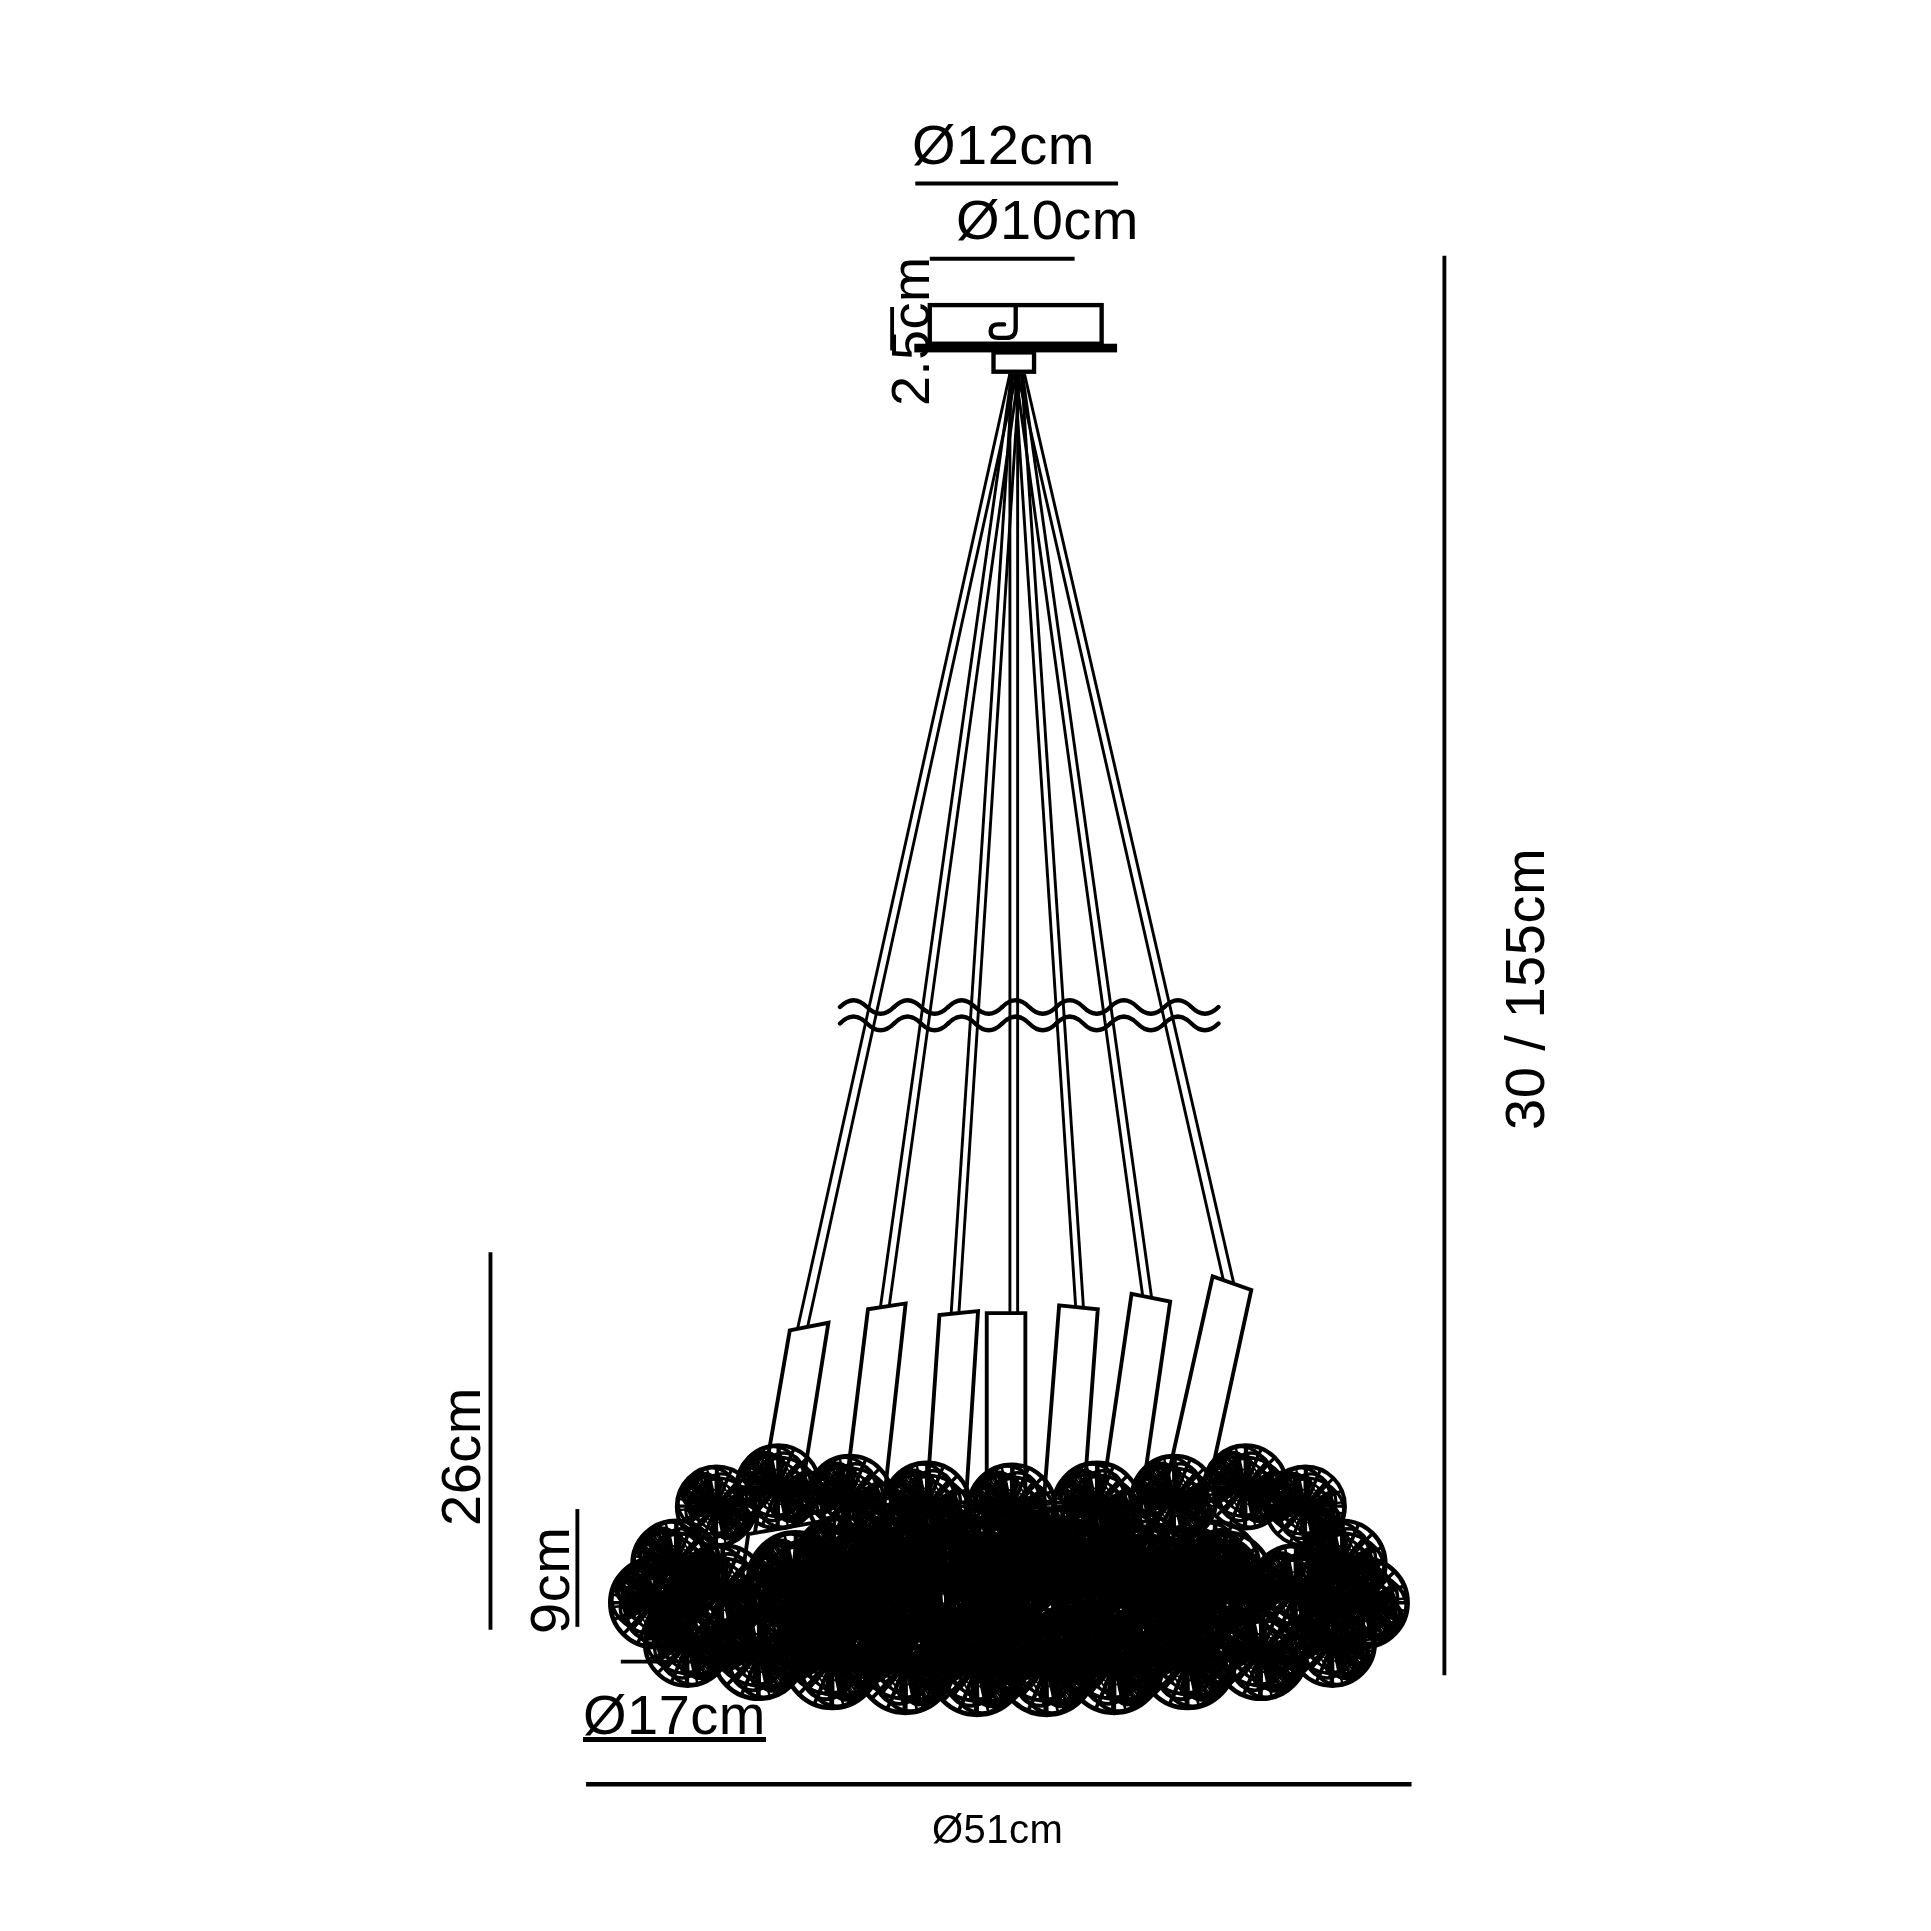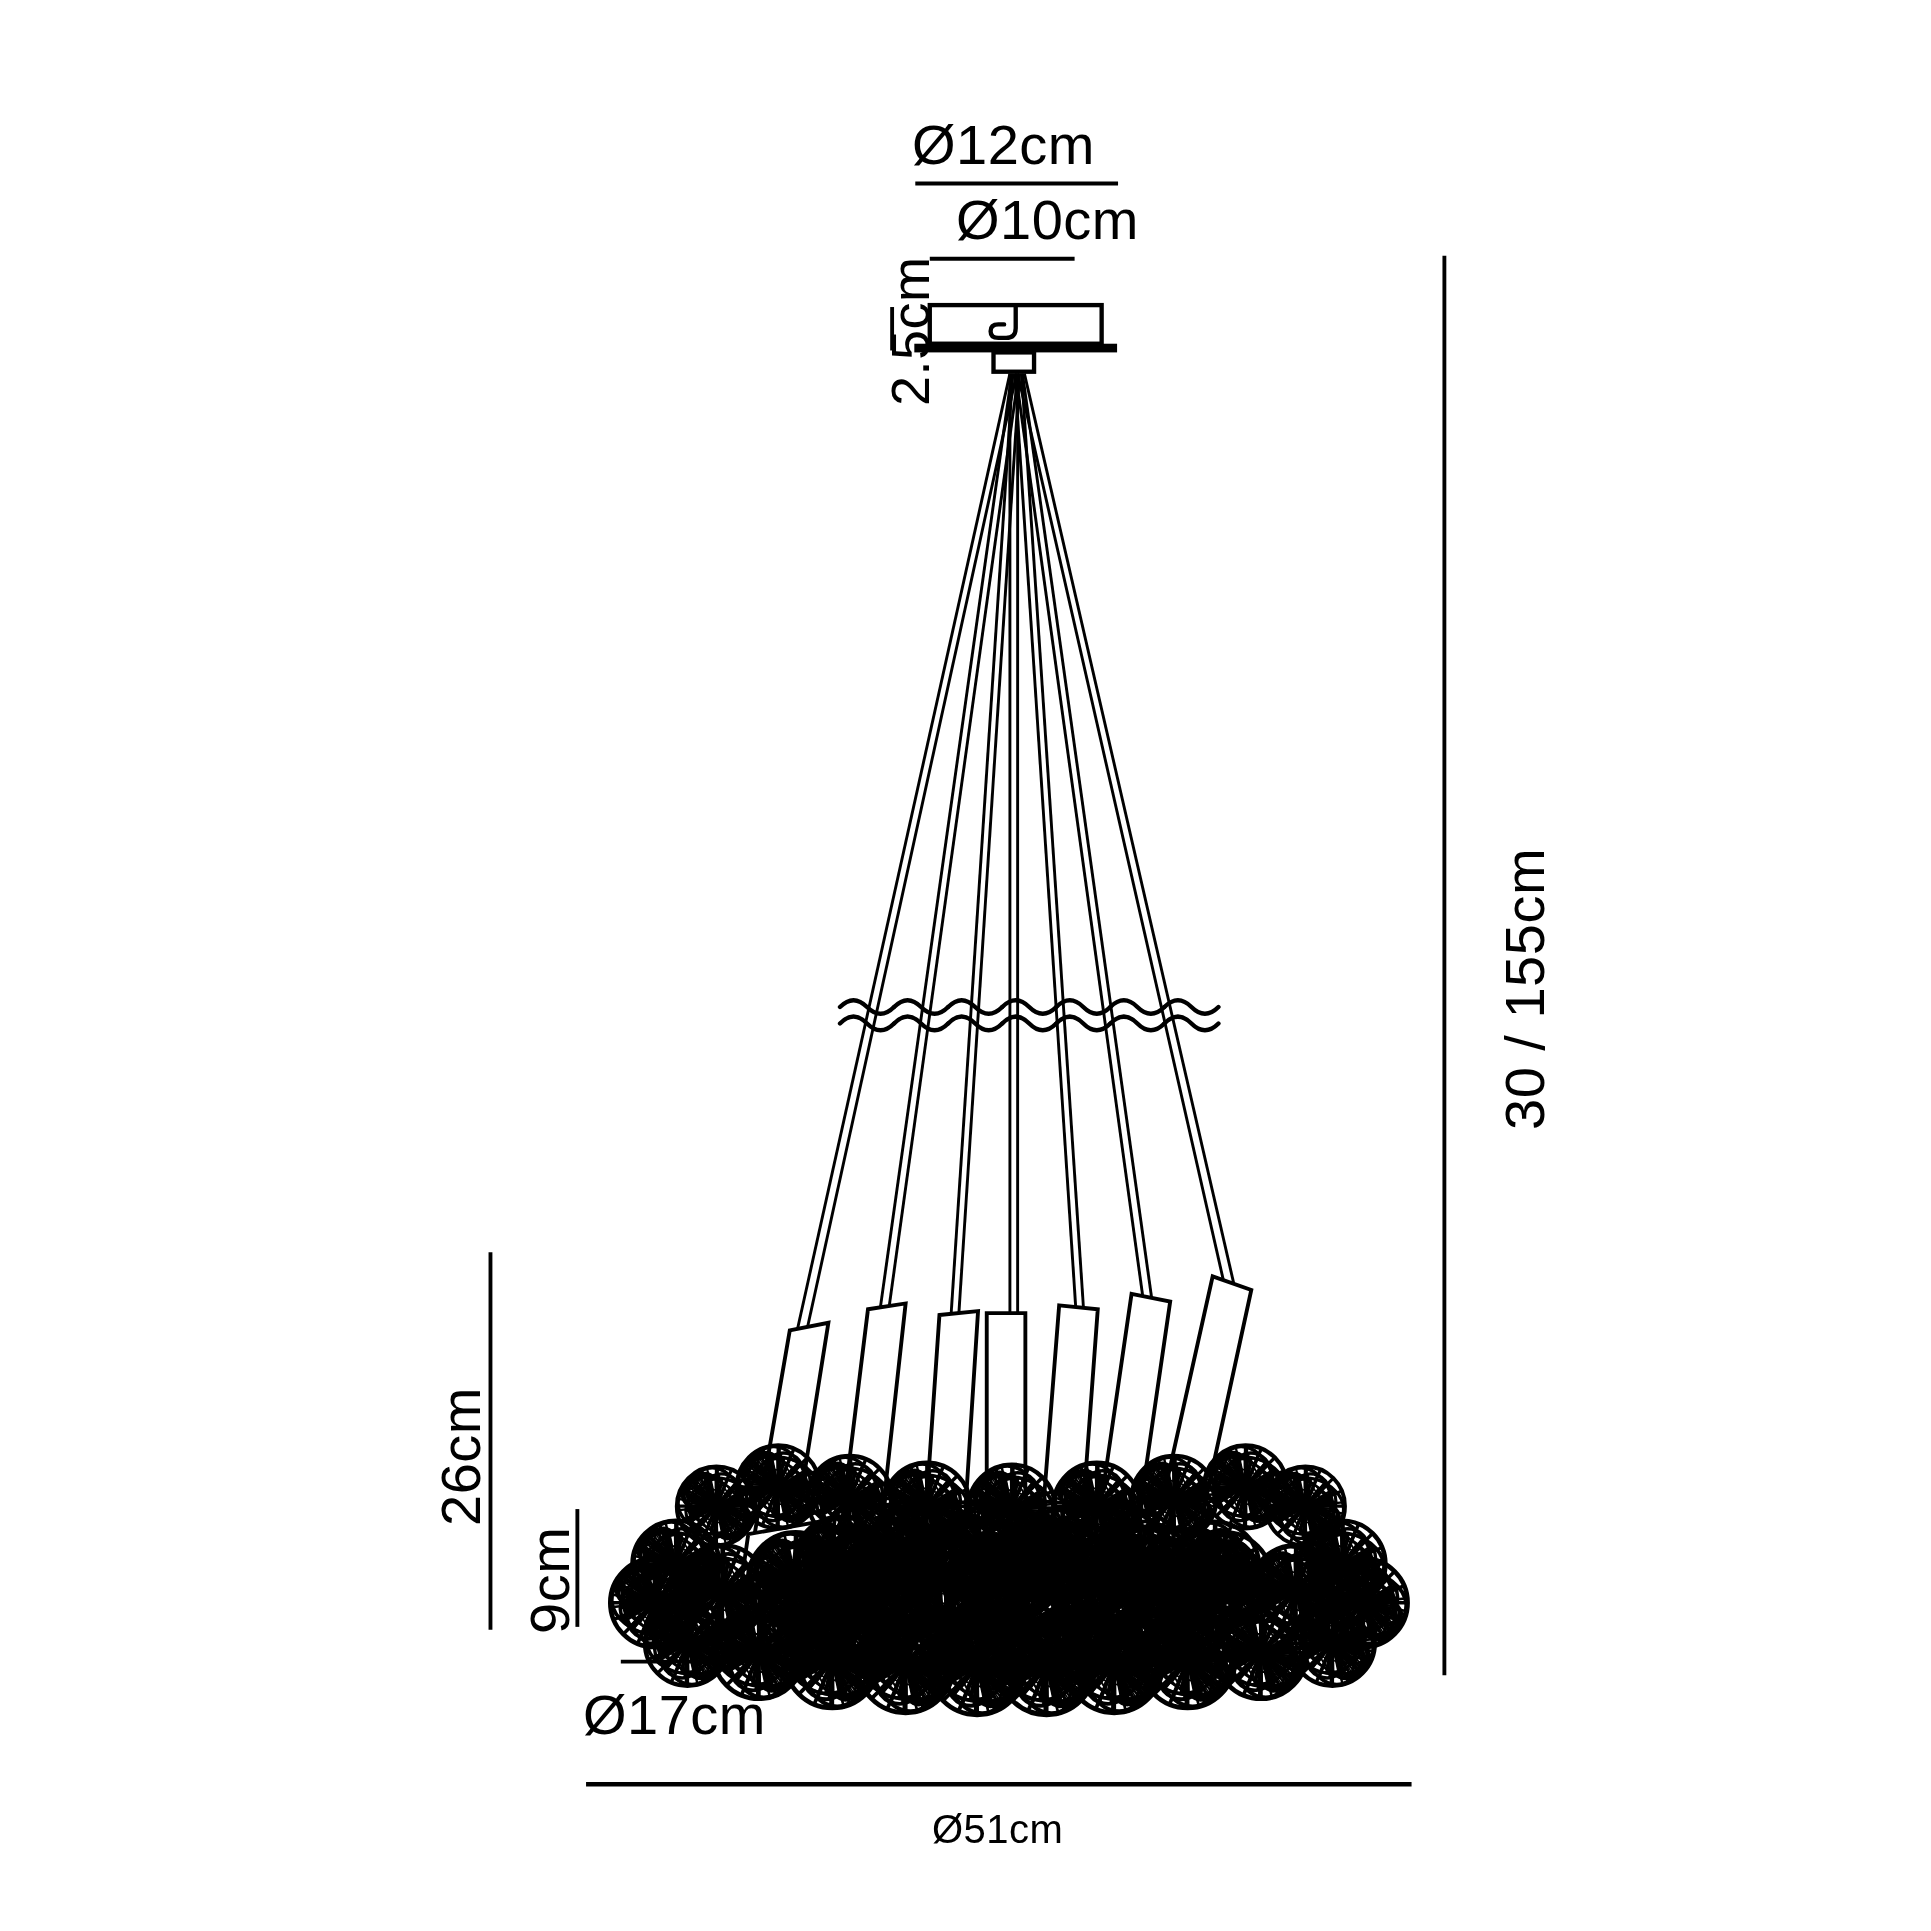--- a/index.html
+++ b/index.html
@@ -258,18 +258,18 @@
   <div class="dim-label" style="left:912px; top:187px; font-size:56px;margin-left:44px;">Ø10cm</div>
 
   <div class="dim-label rot90" style="left:879px; top:406px; font-size:54px;">2.5cm</div>
 
   <div class="dim-label rot90" style="left:1492px; top:1130px; font-size:56px;">30 / 155cm</div>
 
   <div class="dim-label rot90" style="left:428px; top:1526px; font-size:56px;">26cm</div>
 
   <div class="dim-label rot90" style="left:517px; top:1634px; font-size:56px;">9cm</div>
 
-  <div class="dim-label" style="left:583px; top:1682px; font-size:56px;">Ø17cm</div>
+  <div class="dim-label" style="left:583px; top:1682px; font-size:56px;text-decoration:underline;">Ø17cm</div>
 
   <div class="dim-label" style="left:932px; top:1807px; font-size:40px;">Ø51cm</div>
 
 </div>
 
 
 </body></html>

